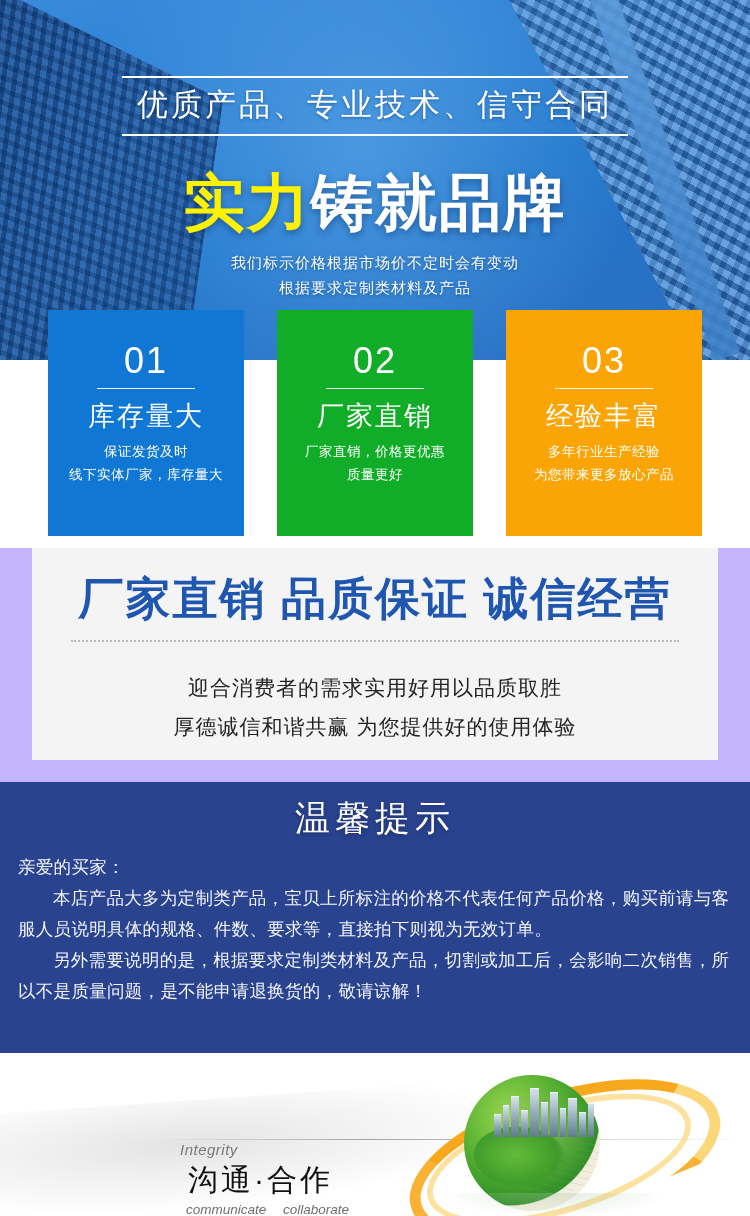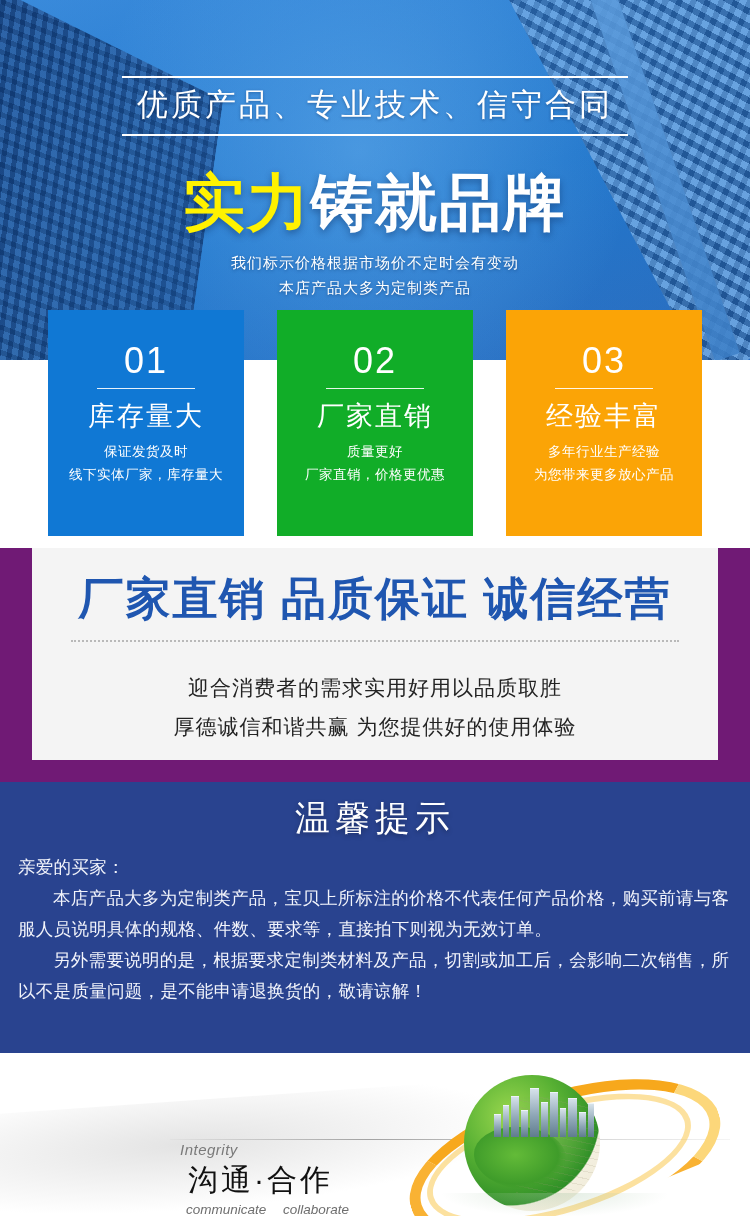--- a/index.html
+++ b/index.html
@@ -8,21 +8,21 @@
     background: #ffffff;
   }
   body {
     font-family: "Liberation Sans", "DejaVu Sans", sans-serif;
   }
   .page {
     position: relative;
     width: 750px;
     height: 1216px;
     overflow: hidden;
-    background: #701a75;
+    background: #c4b5fd;
   }
 
   
   .hero {
     position: absolute;
     left: 0; top: 0;
     width: 750px;
     height: 360px;
     overflow: hidden;
     background: linear-gradient(170deg, #2a7fd4 0%, #1f74c9 45%, #2f6fc0 100%);
@@ -384,21 +384,21 @@
 
     <div class="hero-content">
       <div class="hero-rule-box">
         <div class="hero-sub-top">优质产品、专业技术、信守合同</div>
       </div>
       <div class="hero-title">
         <span class="hl">实力</span><span class="wt">铸就品牌</span>
       </div>
       <div class="hero-note">
         <div>我们标示价格根据市场价不定时会有变动</div>
-        <div>本店产品大多为定制类产品</div>
+        <div>根据要求定制类材料及产品</div>
       </div>
     </div>
   </section>
 
   <div class="white-band"></div>
 
   <div class="cards">
 
     <div class="card c1">
       <div class="card-num">01</div>
@@ -408,22 +408,22 @@
         <div>保证发货及时</div>
         <div>线下实体厂家，库存量大</div>
       </div>
     </div>
 
     <div class="card c2">
       <div class="card-num">02</div>
       <div class="card-divider"></div>
       <div class="card-heading">厂家直销</div>
       <div class="card-desc">
+        <div>厂家直销，价格更优惠</div>
         <div>质量更好</div>
-        <div>厂家直销，价格更优惠</div>
       </div>
     </div>
 
     <div class="card c3">
       <div class="card-num">03</div>
       <div class="card-divider"></div>
       <div class="card-heading">经验丰富</div>
       <div class="card-desc">
         <div>多年行业生产经验</div>
         <div>为您带来更多放心产品</div>

